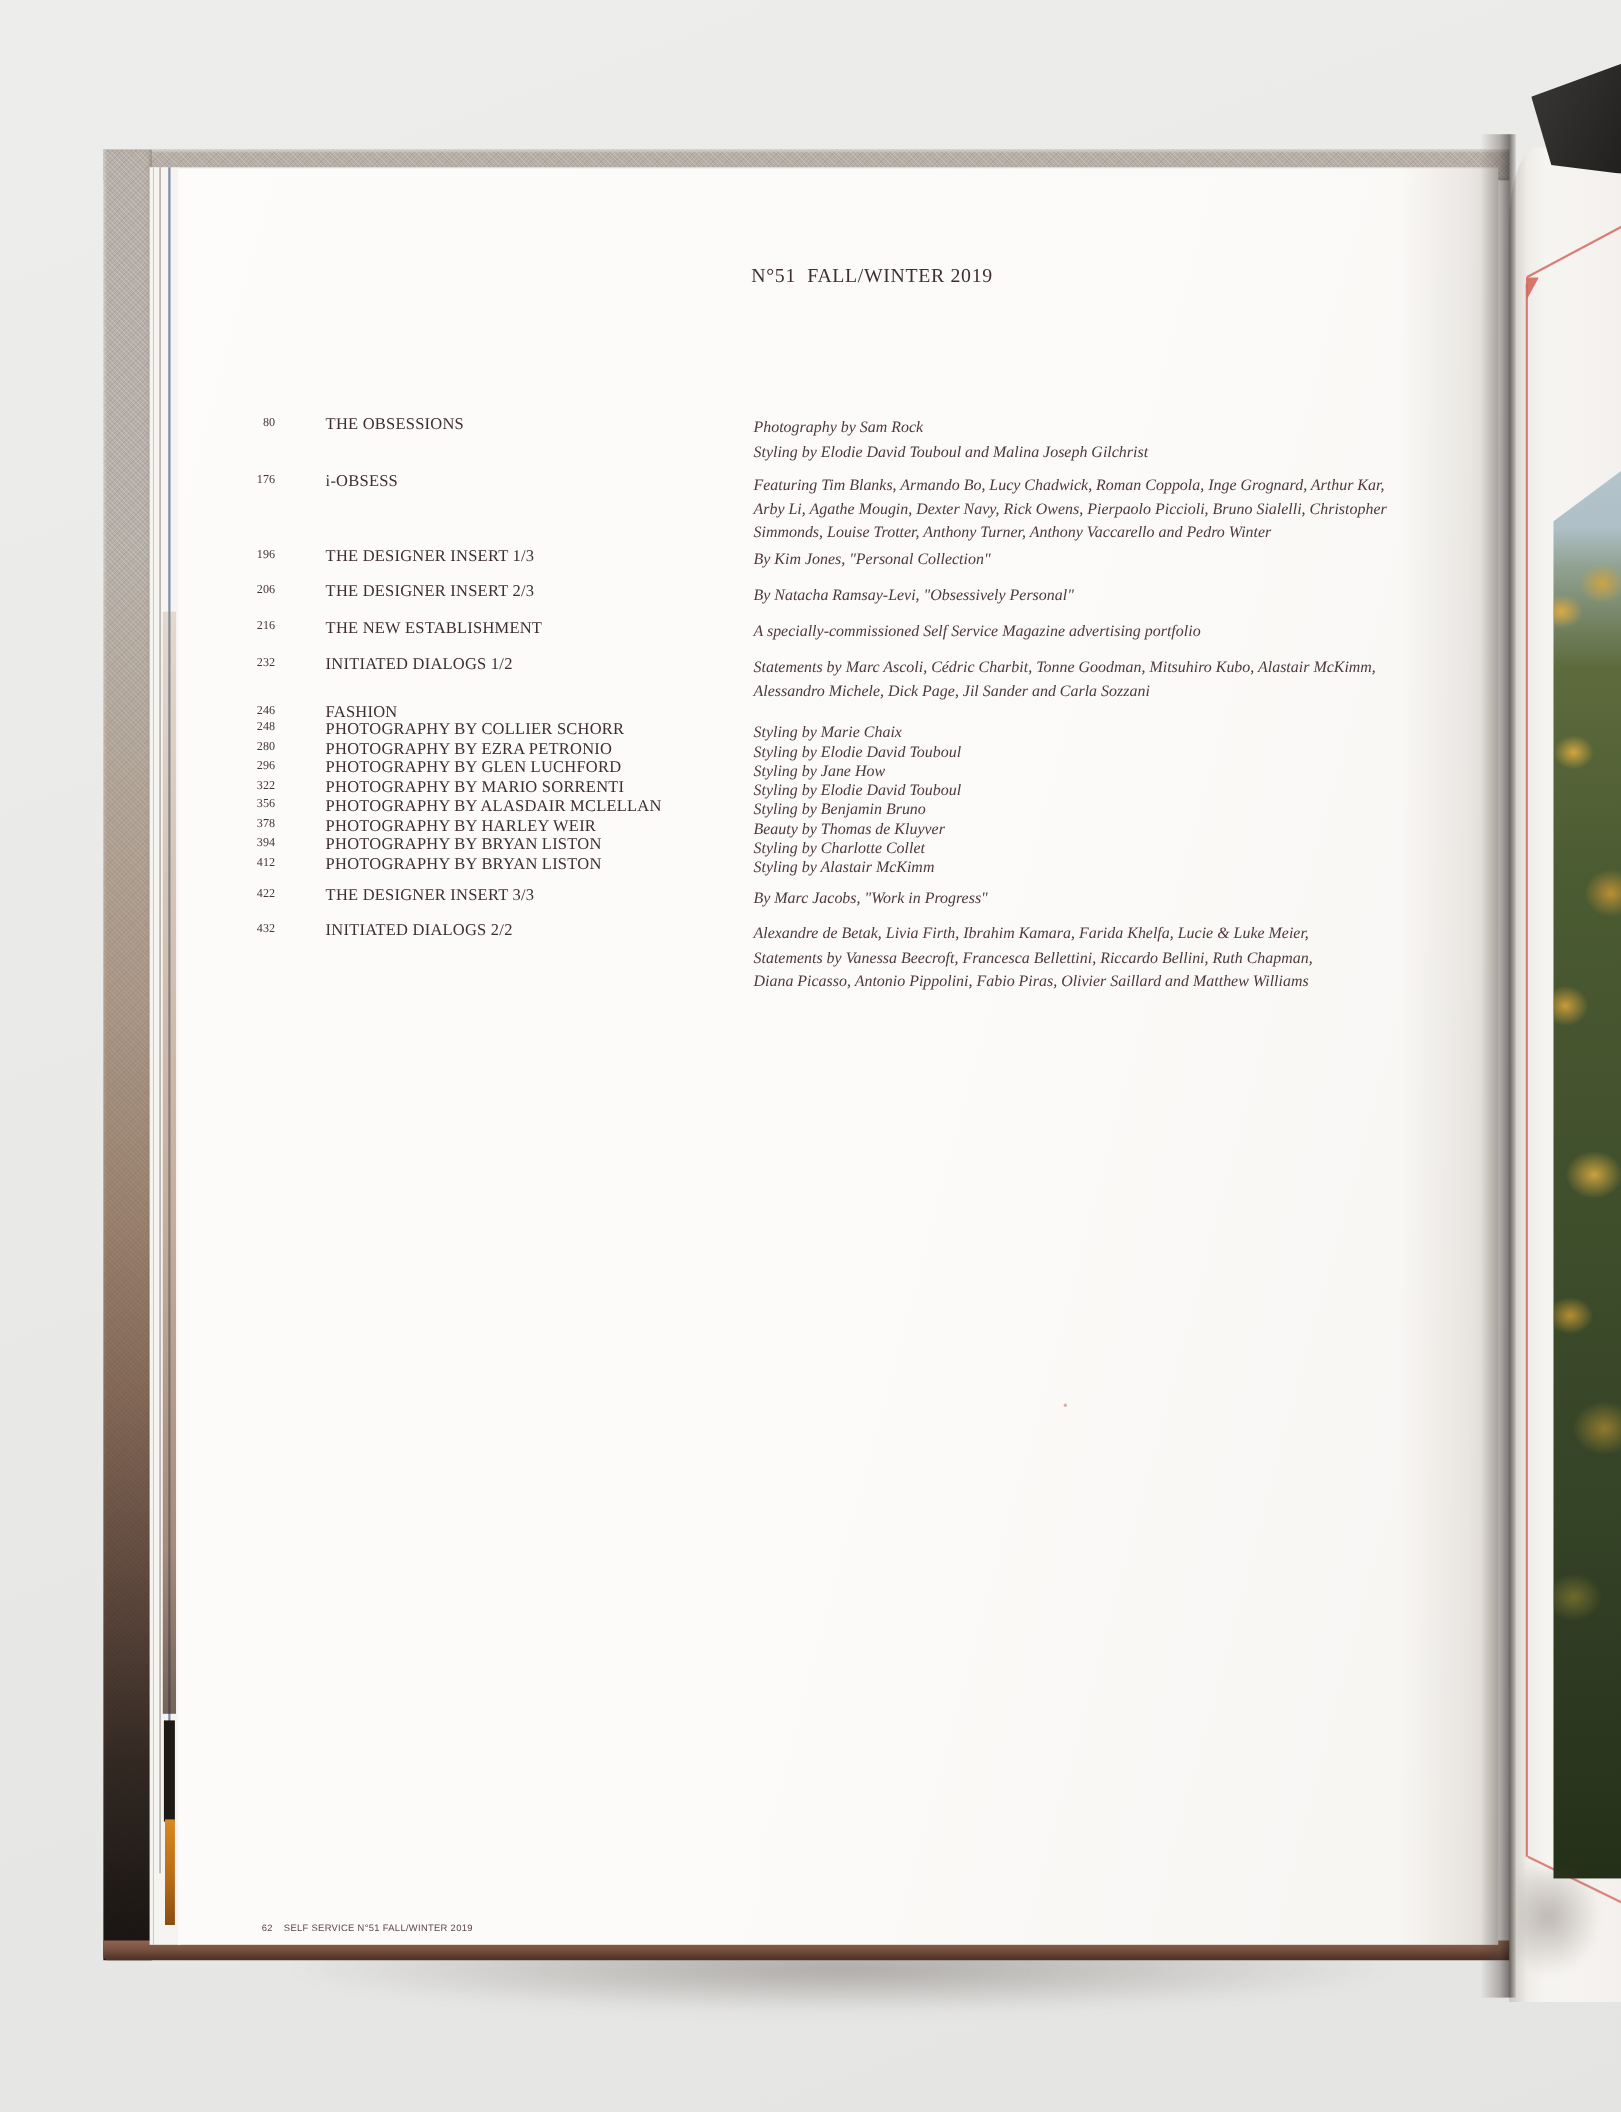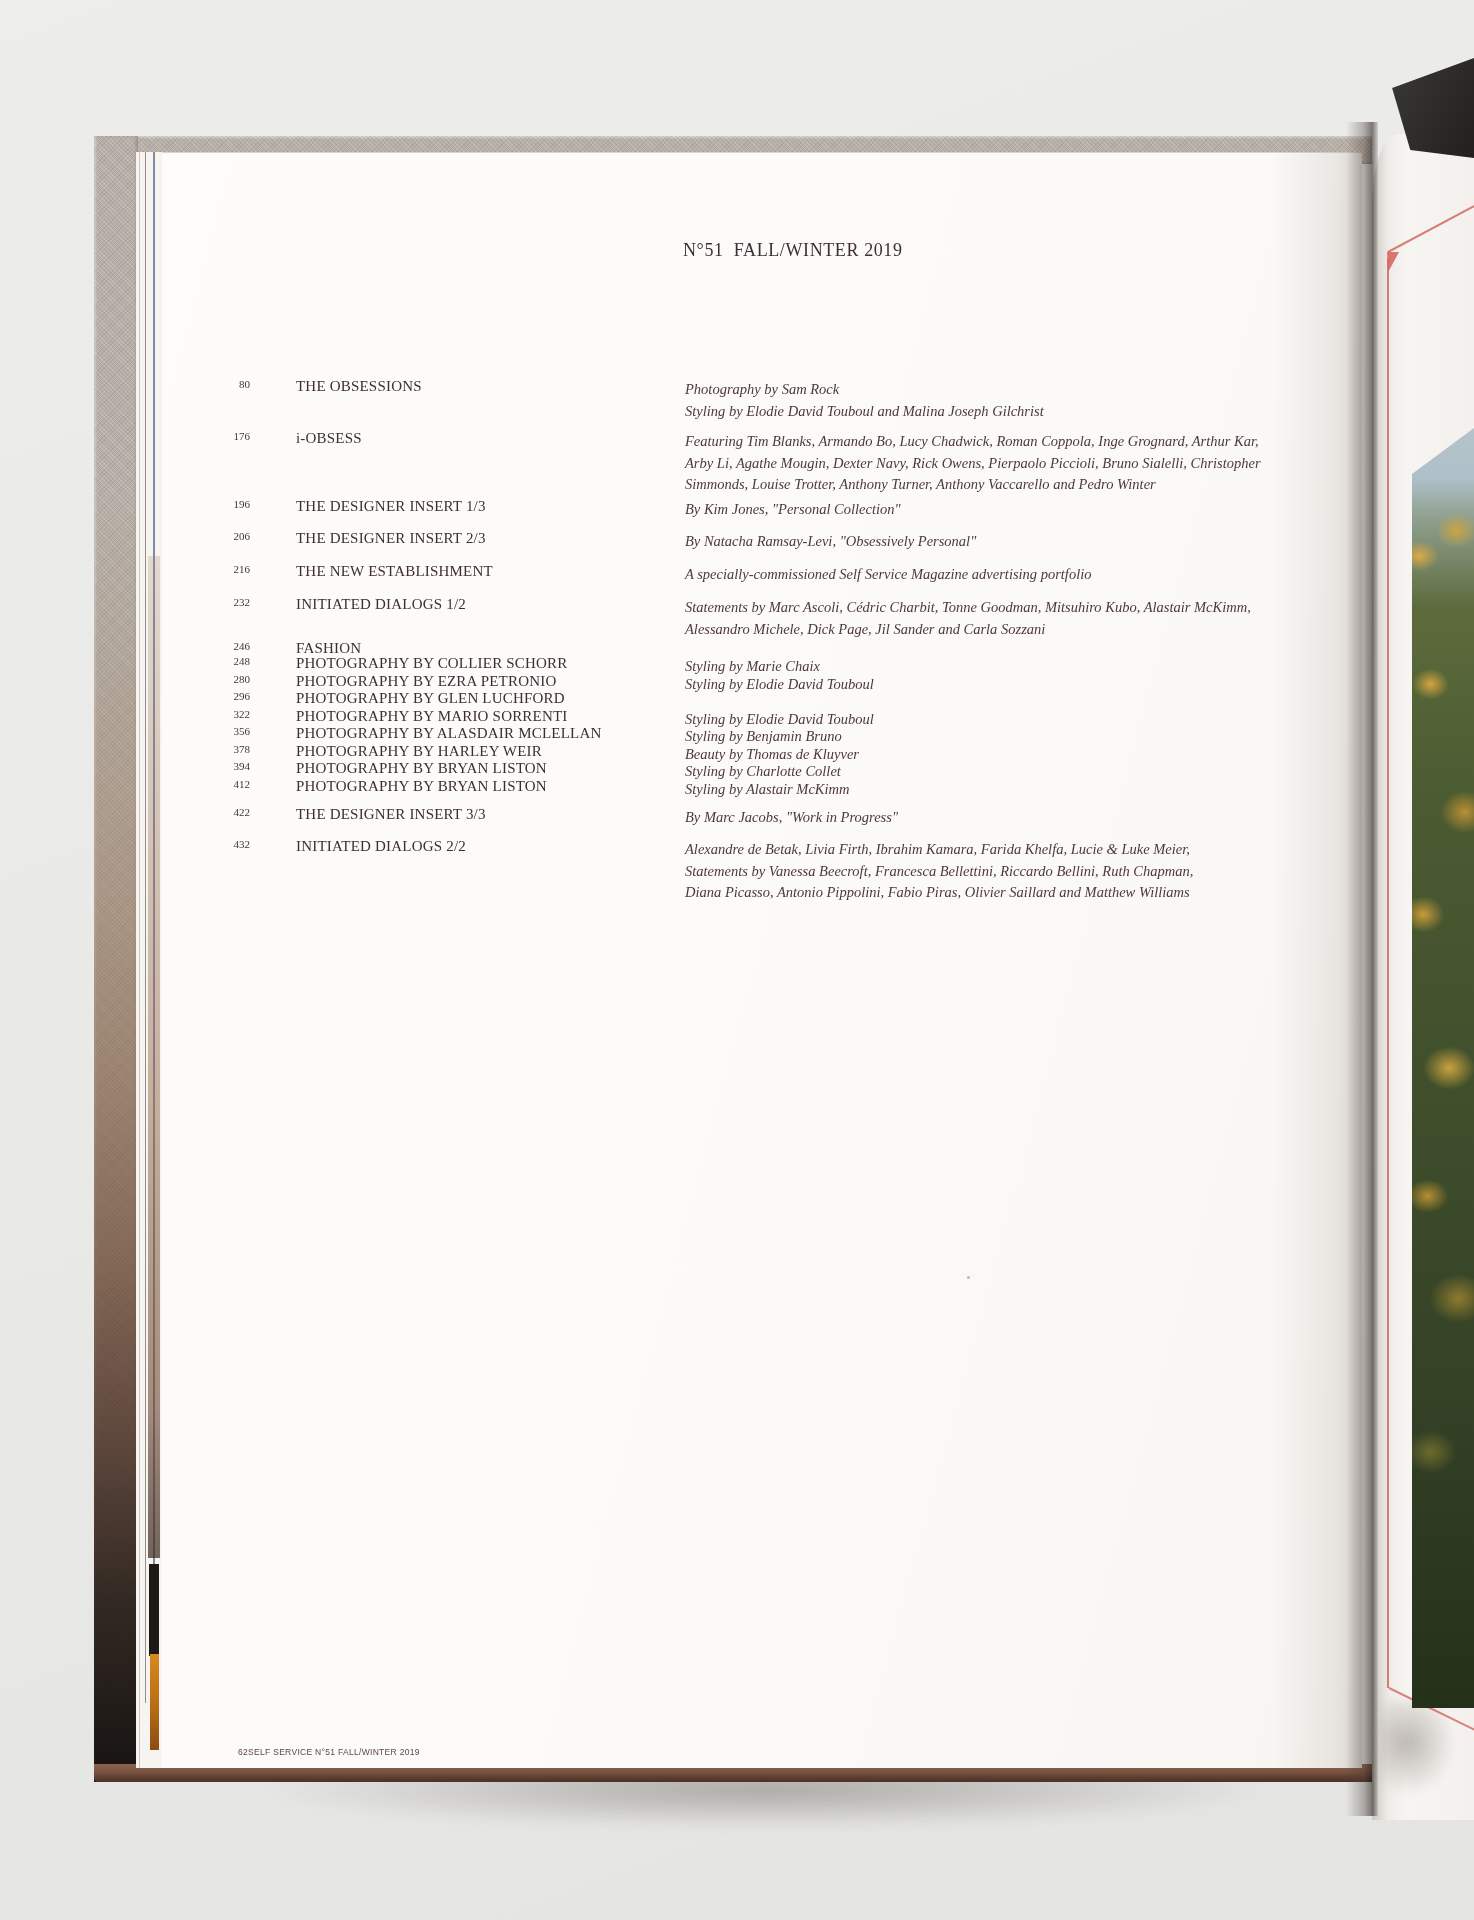--- a/index.html
+++ b/index.html
@@ -55,21 +55,21 @@
   .page-title{left:521px;top:88px;font-size:18px;color:#3f2f35;letter-spacing:.6px;white-space:pre;}
   .toc-row{position:absolute;left:0;width:100%;height:20px;}
   .toc-num{position:absolute;left:0;top:0;width:88px;text-align:right;
     font-size:11px;color:#44333a;}
   .toc-title{position:absolute;left:134px;top:0;font-size:15px;color:#3e2e34;
     letter-spacing:.2px;white-space:nowrap;}
   .toc-credits{position:absolute;left:523px;top:1px;width:690px;color:#4d383e;}
   .credit-line{font-size:14.5px;font-style:italic;line-height:21.5px;white-space:nowrap;}
   .page-footer{left:76px;top:1595px;font-family:"Liberation Sans","DejaVu Sans",sans-serif;
     font-size:8.5px;color:#5c464b;letter-spacing:.3px;white-space:nowrap;}
-  .footer-num{}
+  .footer-num{margin-right:10px;}
   .speck{left:805px;top:1124px;width:3px;height:3px;background:#c59084;border-radius:50%;opacity:.7;}
 
   
   .gutter{left:1346px;top:122px;width:32px;height:1694px;
     background:linear-gradient(90deg,rgba(70,60,52,0) 0%,rgba(70,60,52,.35) 55%,rgba(28,22,18,.55) 82%,rgba(130,120,108,.25) 100%);}
 
   
   .right-page{left:1372px;top:134px;width:102px;height:1686px;
     background:linear-gradient(90deg,#cbc7c1 0px,#eeebe8 16px,#f7f5f2 34px,#f3f0ed 100%);
     border-top-left-radius:26px 70px;}
@@ -187,20 +187,23 @@
         <div class="toc-row" style="top: 521px;">
     <div class="toc-num">280</div>
     <div class="toc-title">PHOTOGRAPHY BY EZRA PETRONIO</div>
     <div class="toc-credits">
             <div class="credit-line">Styling by Elodie David Touboul</div>
           </div>
   </div>
         <div class="toc-row" style="top: 538px;">
     <div class="toc-num">296</div>
     <div class="toc-title">PHOTOGRAPHY BY GLEN LUCHFORD</div>
+    <div class="toc-credits">
+            <div class="credit-line">Styling by Jane How</div>
+          </div>
   </div>
         <div class="toc-row" style="top: 556px;">
     <div class="toc-num">322</div>
     <div class="toc-title">PHOTOGRAPHY BY MARIO SORRENTI</div>
     <div class="toc-credits">
             <div class="credit-line">Styling by Elodie David Touboul</div>
           </div>
   </div>
         <div class="toc-row" style="top: 573px;">
     <div class="toc-num">356</div>

